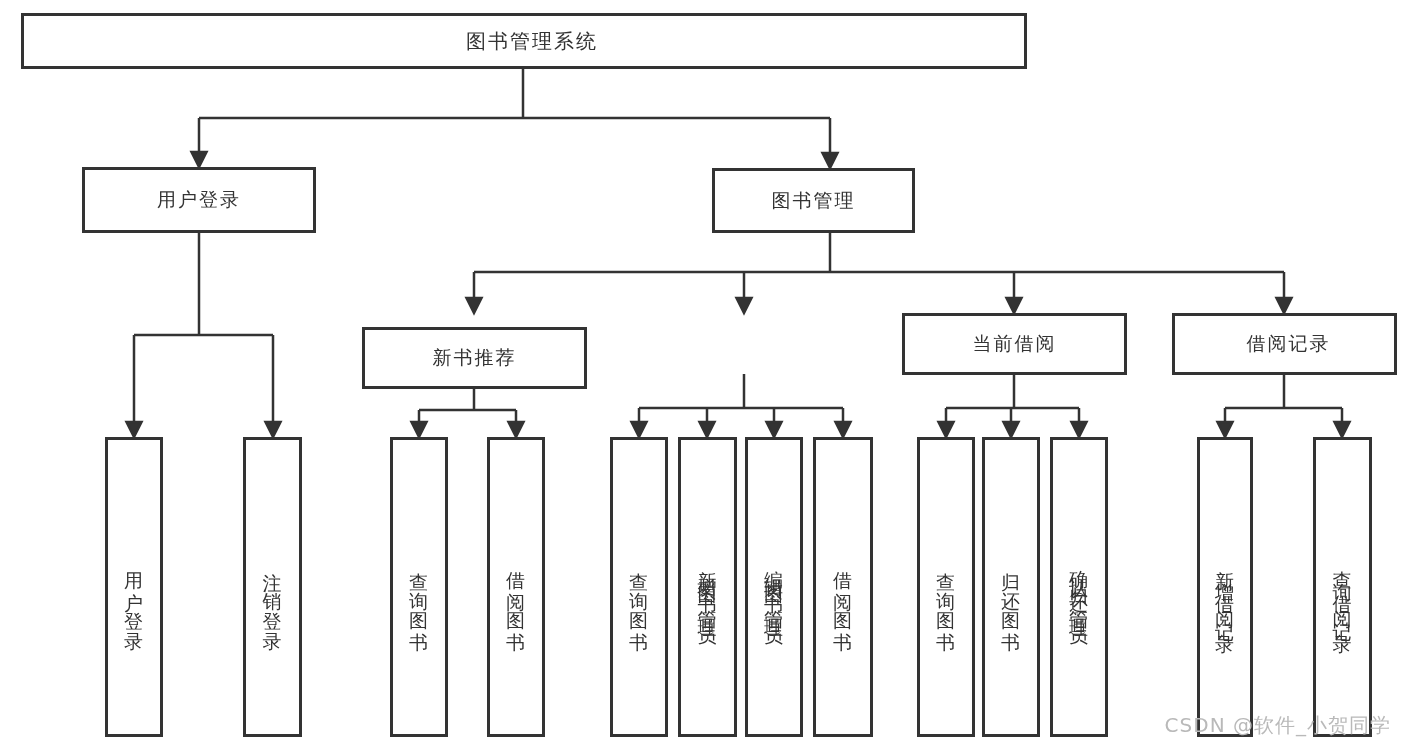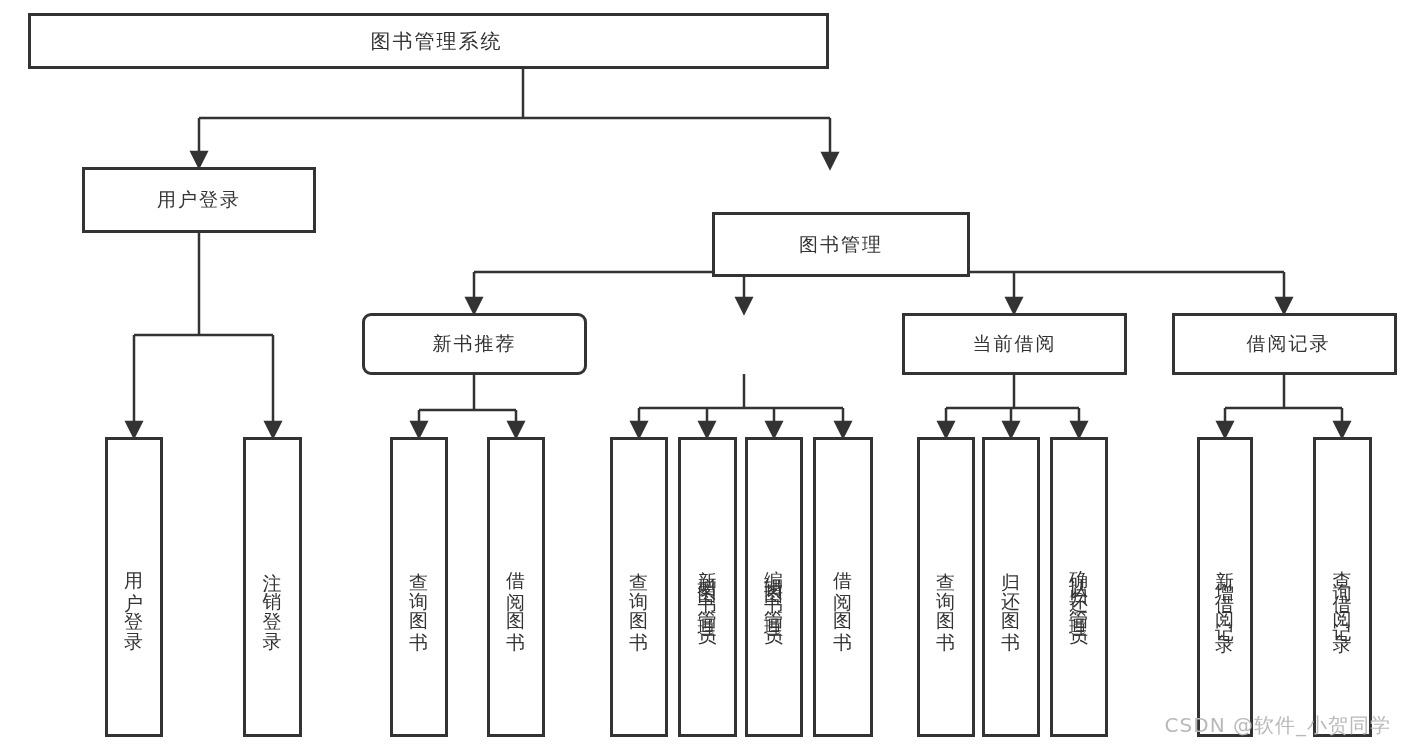--- a/index.html
+++ b/index.html
@@ -125,26 +125,26 @@
 
       <line x1="1284" y1="374" x2="1284" y2="409"></line>
       <line x1="1225" y1="408" x2="1342" y2="408"></line>
       <line x1="1225" y1="408" x2="1225" y2="424"></line>
       <polygon points="1217.5,422 1232.5,422 1225,437"></polygon>
       <line x1="1342" y1="408" x2="1342" y2="424"></line>
       <polygon points="1334.5,422 1349.5,422 1342,437"></polygon>
     </g>
   </svg>
 
-  <div class="hbox root-box" style="left:28px; top:13px; width:801px; height:56px;padding-left:16px;">图书管理系统</div>
+  <div class="hbox root-box" style="left:21px; top:13px; width:1006px; height:56px;padding-left:16px;">图书管理系统</div>
 
   <div class="hbox" style="left:82px; top:167px; width:234px; height:66px;">用户登录</div>
-  <div class="hbox" style="left:712px; top:168px; width:258px; height:65px;margin-top:44px;">图书管理</div>
+  <div class="hbox" style="left:712px; top:168px; width:203px; height:65px;">图书管理</div>
 
-  <div class="hbox" style="left:362px; top:313px; width:225px; height:62px;border-radius:9px;">新书推荐</div>
+  <div class="hbox" style="left:362px; top:327px; width:225px; height:62px;">新书推荐</div>
   <div class="hbox" style="left:902px; top:313px; width:225px; height:62px;">当前借阅</div>
   <div class="hbox" style="left:1172px; top:313px; width:225px; height:62px;padding-left:8px;">借阅记录</div>
 
   <div class="vbox" style="left:105px; width:58px;">
     <span class="vtext v4">用户登录</span>
   </div>
   <div class="vbox" style="left:243px; width:59px;">
     <span class="vtext v4">注销登录</span>
   </div>
 

